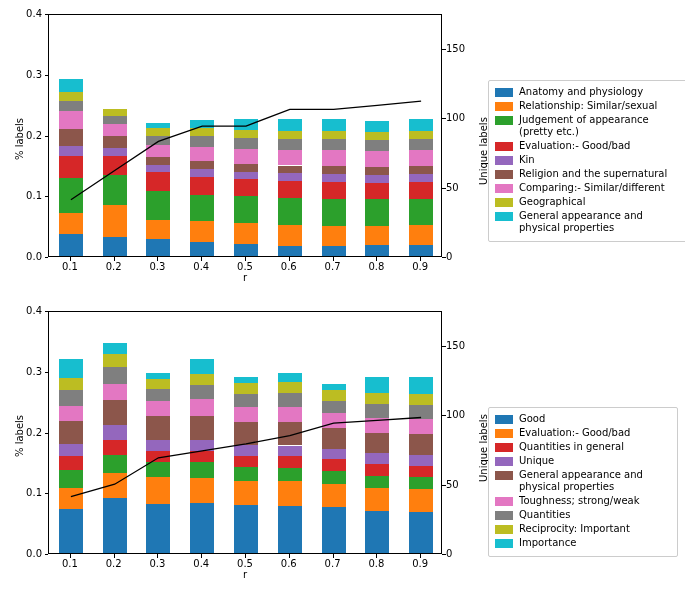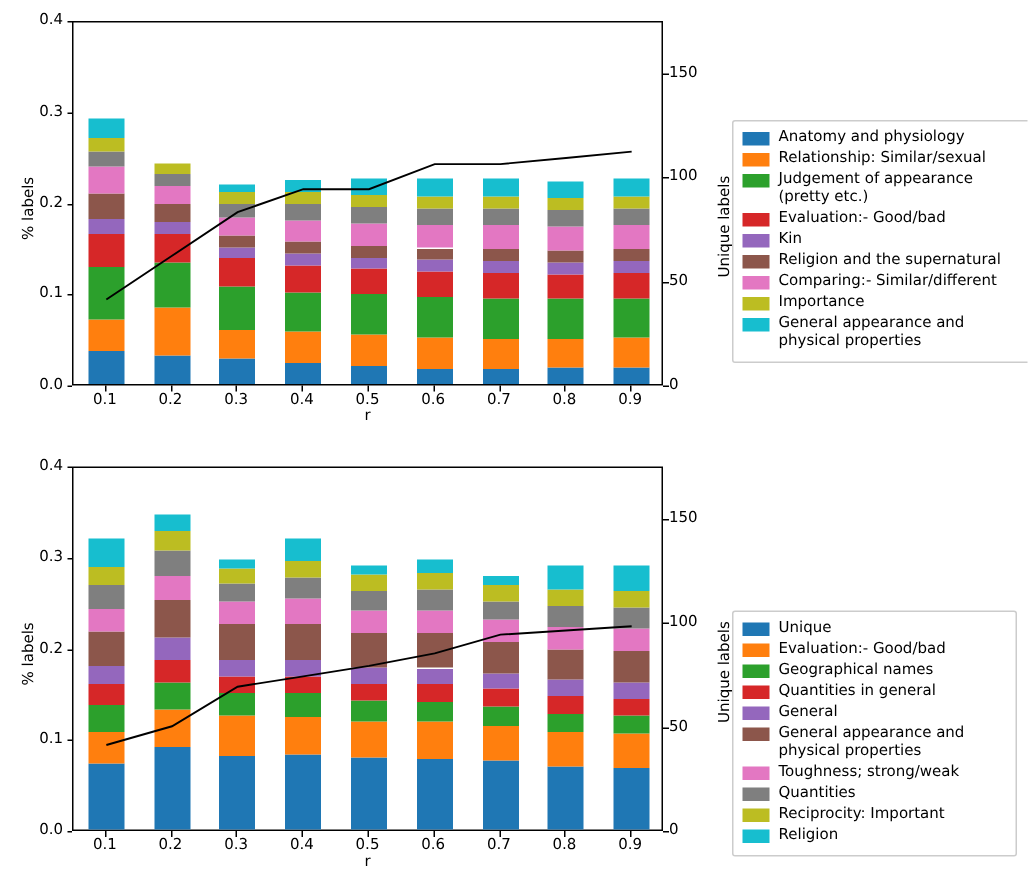--- a/index.html
+++ b/index.html
@@ -308,21 +308,21 @@
         <div class="legend-row">
           <span class="legend-swatch" style="background: rgb(140, 86, 75);"></span>
           <span class="legend-text">Religion and the supernatural</span>
         </div>
         <div class="legend-row">
           <span class="legend-swatch" style="background: rgb(227, 119, 194);"></span>
           <span class="legend-text">Comparing:- Similar/different</span>
         </div>
         <div class="legend-row">
           <span class="legend-swatch" style="background: rgb(188, 189, 34);"></span>
-          <span class="legend-text">Importance</span>
+          <span class="legend-text">Geographical</span>
         </div>
         <div class="legend-row">
           <span class="legend-swatch" style="background: rgb(23, 190, 207);"></span>
           <span class="legend-text">General appearance and
 physical properties</span>
         </div>
       </div>
   </div>
 
   <div class="panel" id="panel-bottom">
@@ -478,55 +478,51 @@
         <div class="tickmark" style="left: 376.333px; top: 257px; width: 1px; height: 3.5px;"></div>
         <div class="xtick-label" style="left: 405.111px; top: 261px;">0.9</div>
         <div class="tickmark" style="left: 420.111px; top: 257px; width: 1px; height: 3.5px;"></div>
       </div>
     <div class="axis-label-x" id="xlabel-bottom" style="top:272px;">r</div>
     <div class="axis-label-y-left" id="ylabel-bottom" style="left:14px; top:160px;">% labels</div>
     <div class="axis-label-y-right" id="y2label-bottom" style="left:478px; top:185px;">Unique labels</div>
     <div class="legend" id="legend-bottom" style="left:488px; top:110px; width:190px;">
         <div class="legend-row">
           <span class="legend-swatch" style="background: rgb(31, 119, 180);"></span>
-          <span class="legend-text">Unique</span>
+          <span class="legend-text">Good</span>
         </div>
         <div class="legend-row">
           <span class="legend-swatch" style="background: rgb(255, 127, 14);"></span>
           <span class="legend-text">Evaluation:- Good/bad</span>
         </div>
         <div class="legend-row">
-          <span class="legend-swatch" style="background: rgb(44, 160, 44);"></span>
-          <span class="legend-text">Geographical names</span>
-        </div>
-        <div class="legend-row">
           <span class="legend-swatch" style="background: rgb(214, 39, 40);"></span>
           <span class="legend-text">Quantities in general</span>
         </div>
         <div class="legend-row">
           <span class="legend-swatch" style="background: rgb(148, 103, 189);"></span>
-          <span class="legend-text">General</span>
+          <span class="legend-text">Unique</span>
         </div>
         <div class="legend-row">
           <span class="legend-swatch" style="background: rgb(140, 86, 75);"></span>
           <span class="legend-text">General appearance and
 physical properties</span>
         </div>
         <div class="legend-row">
           <span class="legend-swatch" style="background: rgb(227, 119, 194);"></span>
           <span class="legend-text">Toughness; strong/weak</span>
         </div>
         <div class="legend-row">
           <span class="legend-swatch" style="background: rgb(127, 127, 127);"></span>
           <span class="legend-text">Quantities</span>
         </div>
         <div class="legend-row">
           <span class="legend-swatch" style="background: rgb(188, 189, 34);"></span>
           <span class="legend-text">Reciprocity: Important</span>
         </div>
         <div class="legend-row">
           <span class="legend-swatch" style="background: rgb(23, 190, 207);"></span>
-          <span class="legend-text">Religion</span>
+          <span class="legend-text">Importance</span>
         </div>
       </div>
   </div>
 
 </div>
 
 </body></html>

